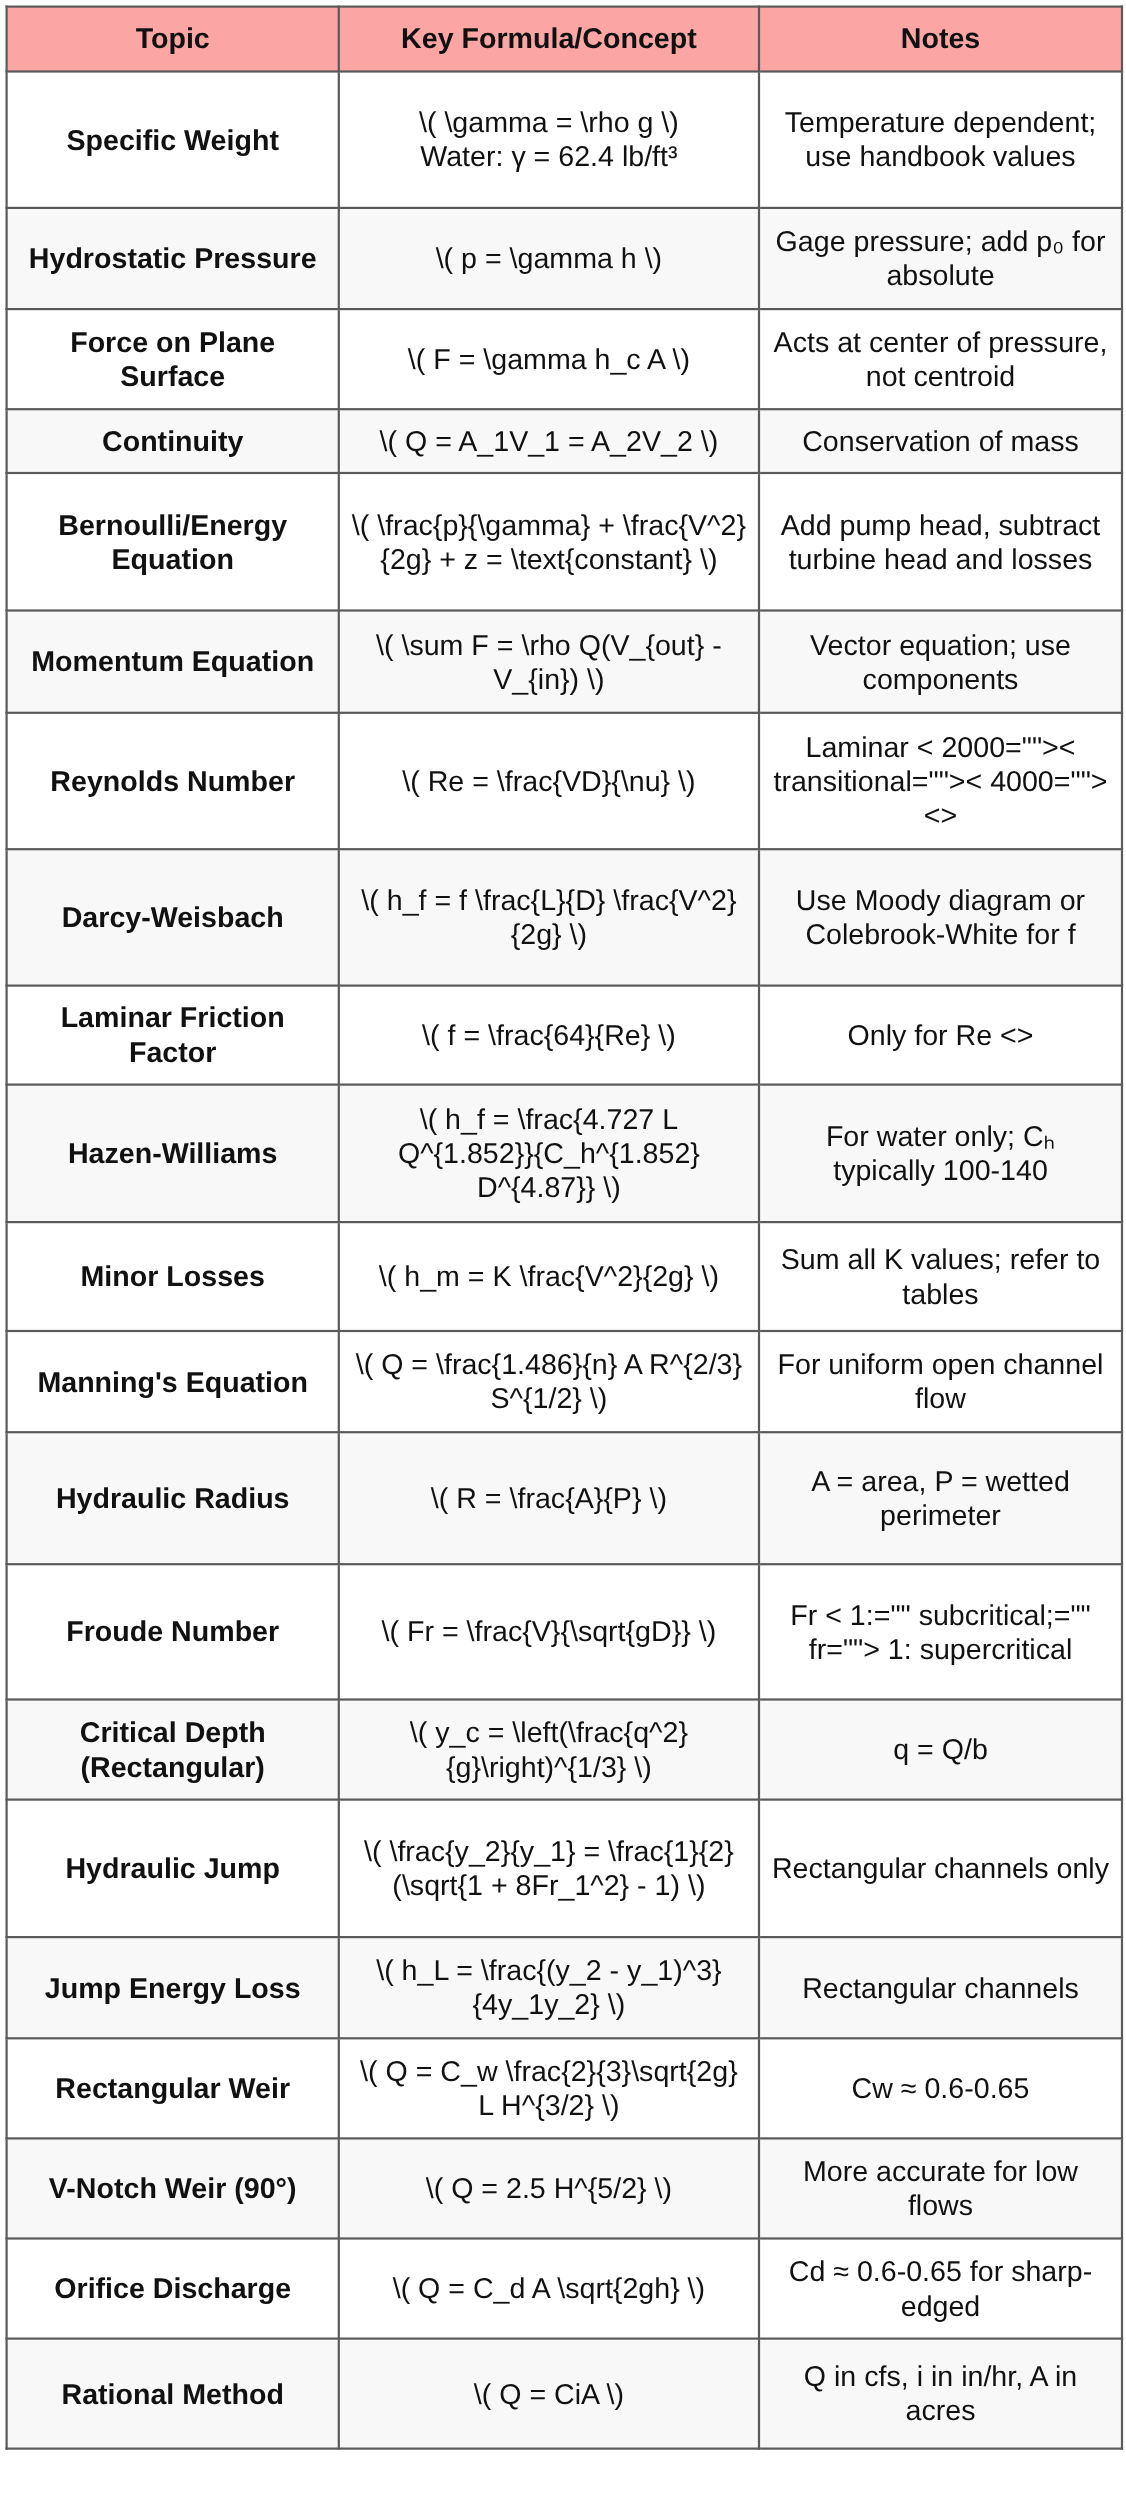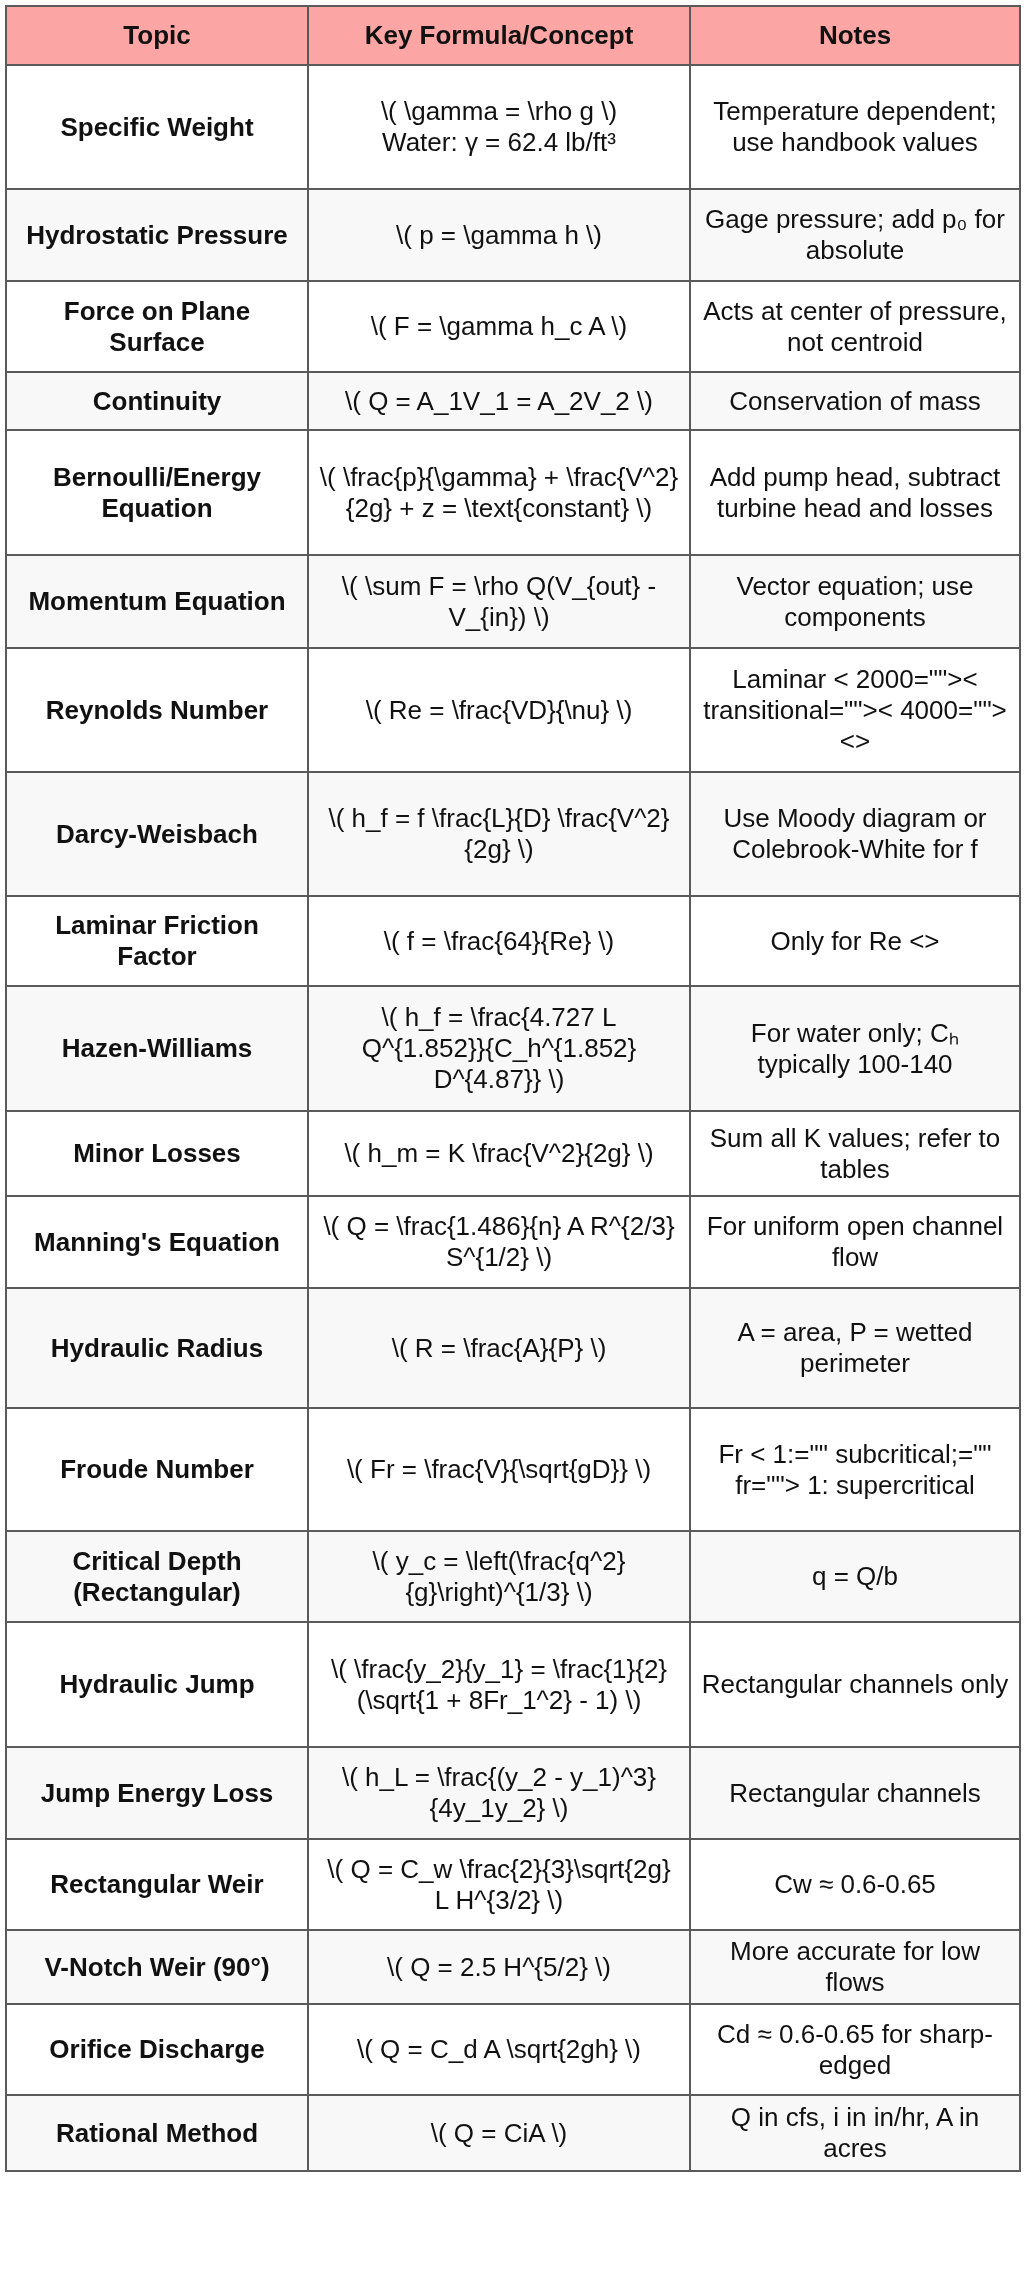--- a/index.html
+++ b/index.html
@@ -173,21 +173,21 @@
           <td class="topic">
             <span class="cell-text">Hazen-Williams</span>
           </td>
           <td class="formula">
             <span class="cell-text">\( h_f = \frac{4.727 L Q^{1.852}}{C_h^{1.852} D^{4.87}} \)</span>
           </td>
           <td class="notes">
             <span class="cell-text">For water only; Cₕ typically 100-140</span>
           </td>
         </tr>
-        <tr class="odd" style="height: 85px;">
+        <tr class="odd" style="height: 99px;">
           <td class="topic">
             <span class="cell-text">Minor Losses</span>
           </td>
           <td class="formula">
             <span class="cell-text">\( h_m = K \frac{V^2}{2g} \)</span>
           </td>
           <td class="notes">
             <span class="cell-text">Sum all K values; refer to tables</span>
           </td>
         </tr>
@@ -261,21 +261,21 @@
           <td class="topic">
             <span class="cell-text">Rectangular Weir</span>
           </td>
           <td class="formula">
             <span class="cell-text">\( Q = C_w \frac{2}{3}\sqrt{2g} L H^{3/2} \)</span>
           </td>
           <td class="notes">
             <span class="cell-text">Cw ≈ 0.6-0.65</span>
           </td>
         </tr>
-        <tr class="even" style="height: 74px;">
+        <tr class="even" style="height: 91px;">
           <td class="topic">
             <span class="cell-text">V-Notch Weir (90°)</span>
           </td>
           <td class="formula">
             <span class="cell-text">\( Q = 2.5 H^{5/2} \)</span>
           </td>
           <td class="notes">
             <span class="cell-text">More accurate for low flows</span>
           </td>
         </tr>
@@ -283,21 +283,21 @@
           <td class="topic">
             <span class="cell-text">Orifice Discharge</span>
           </td>
           <td class="formula">
             <span class="cell-text">\( Q = C_d A \sqrt{2gh} \)</span>
           </td>
           <td class="notes">
             <span class="cell-text">Cd ≈ 0.6-0.65 for sharp-edged</span>
           </td>
         </tr>
-        <tr class="even" style="height: 76px; padding-left: 36px;">
+        <tr class="even" style="height: 100px; padding-left: 36px;">
           <td class="topic">
             <span class="cell-text">Rational Method</span>
           </td>
           <td class="formula">
             <span class="cell-text">\( Q = CiA \)</span>
           </td>
           <td class="notes">
             <span class="cell-text">Q in cfs, i in in/hr, A in acres</span>
           </td>
         </tr>

